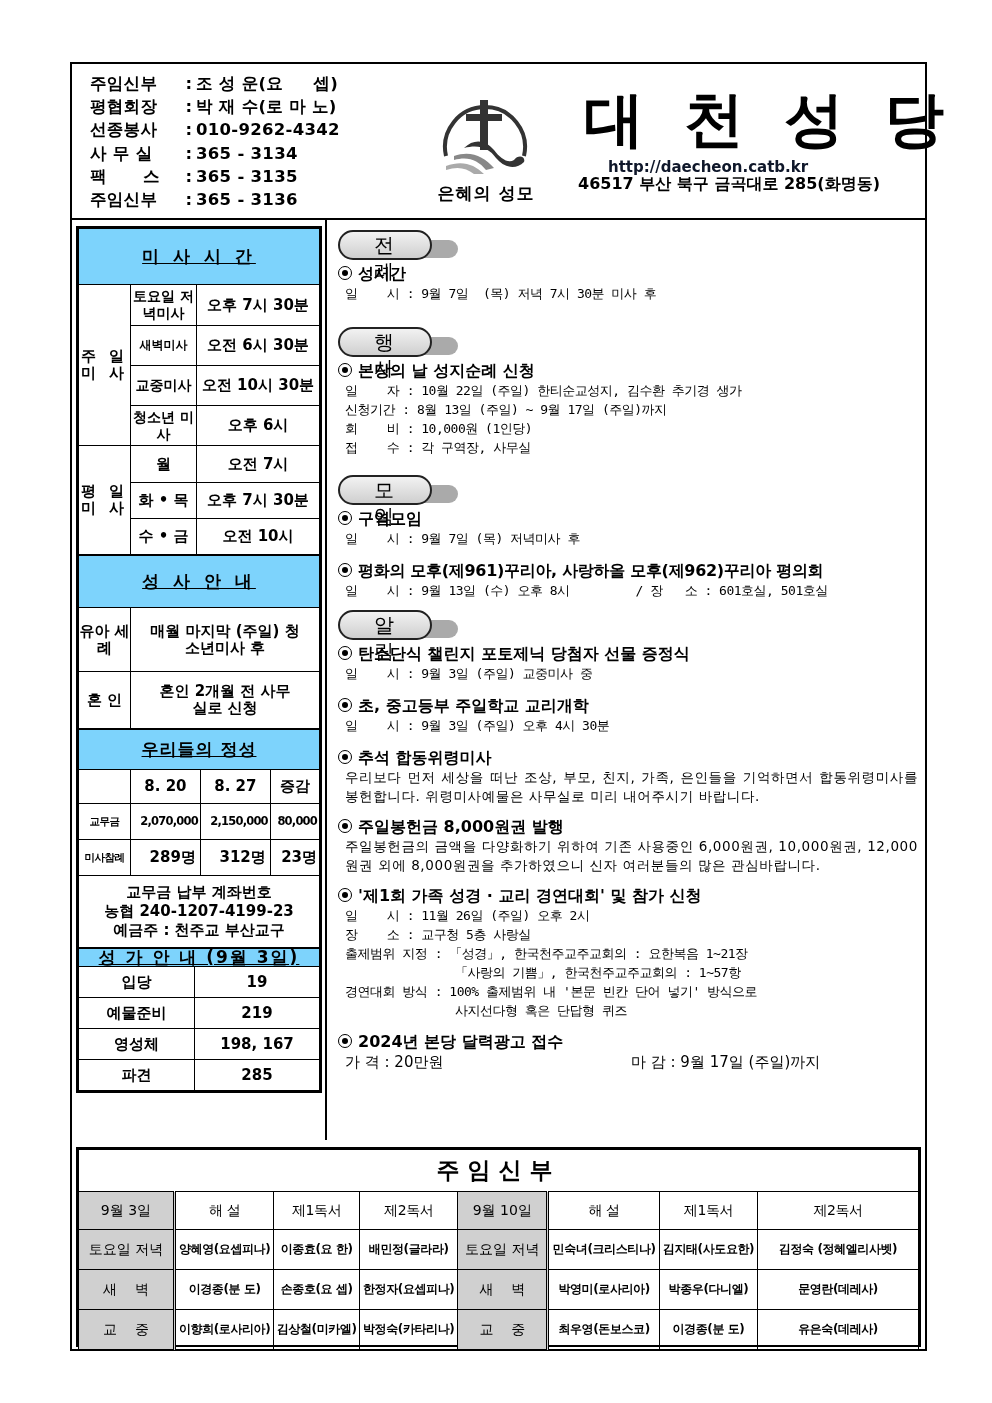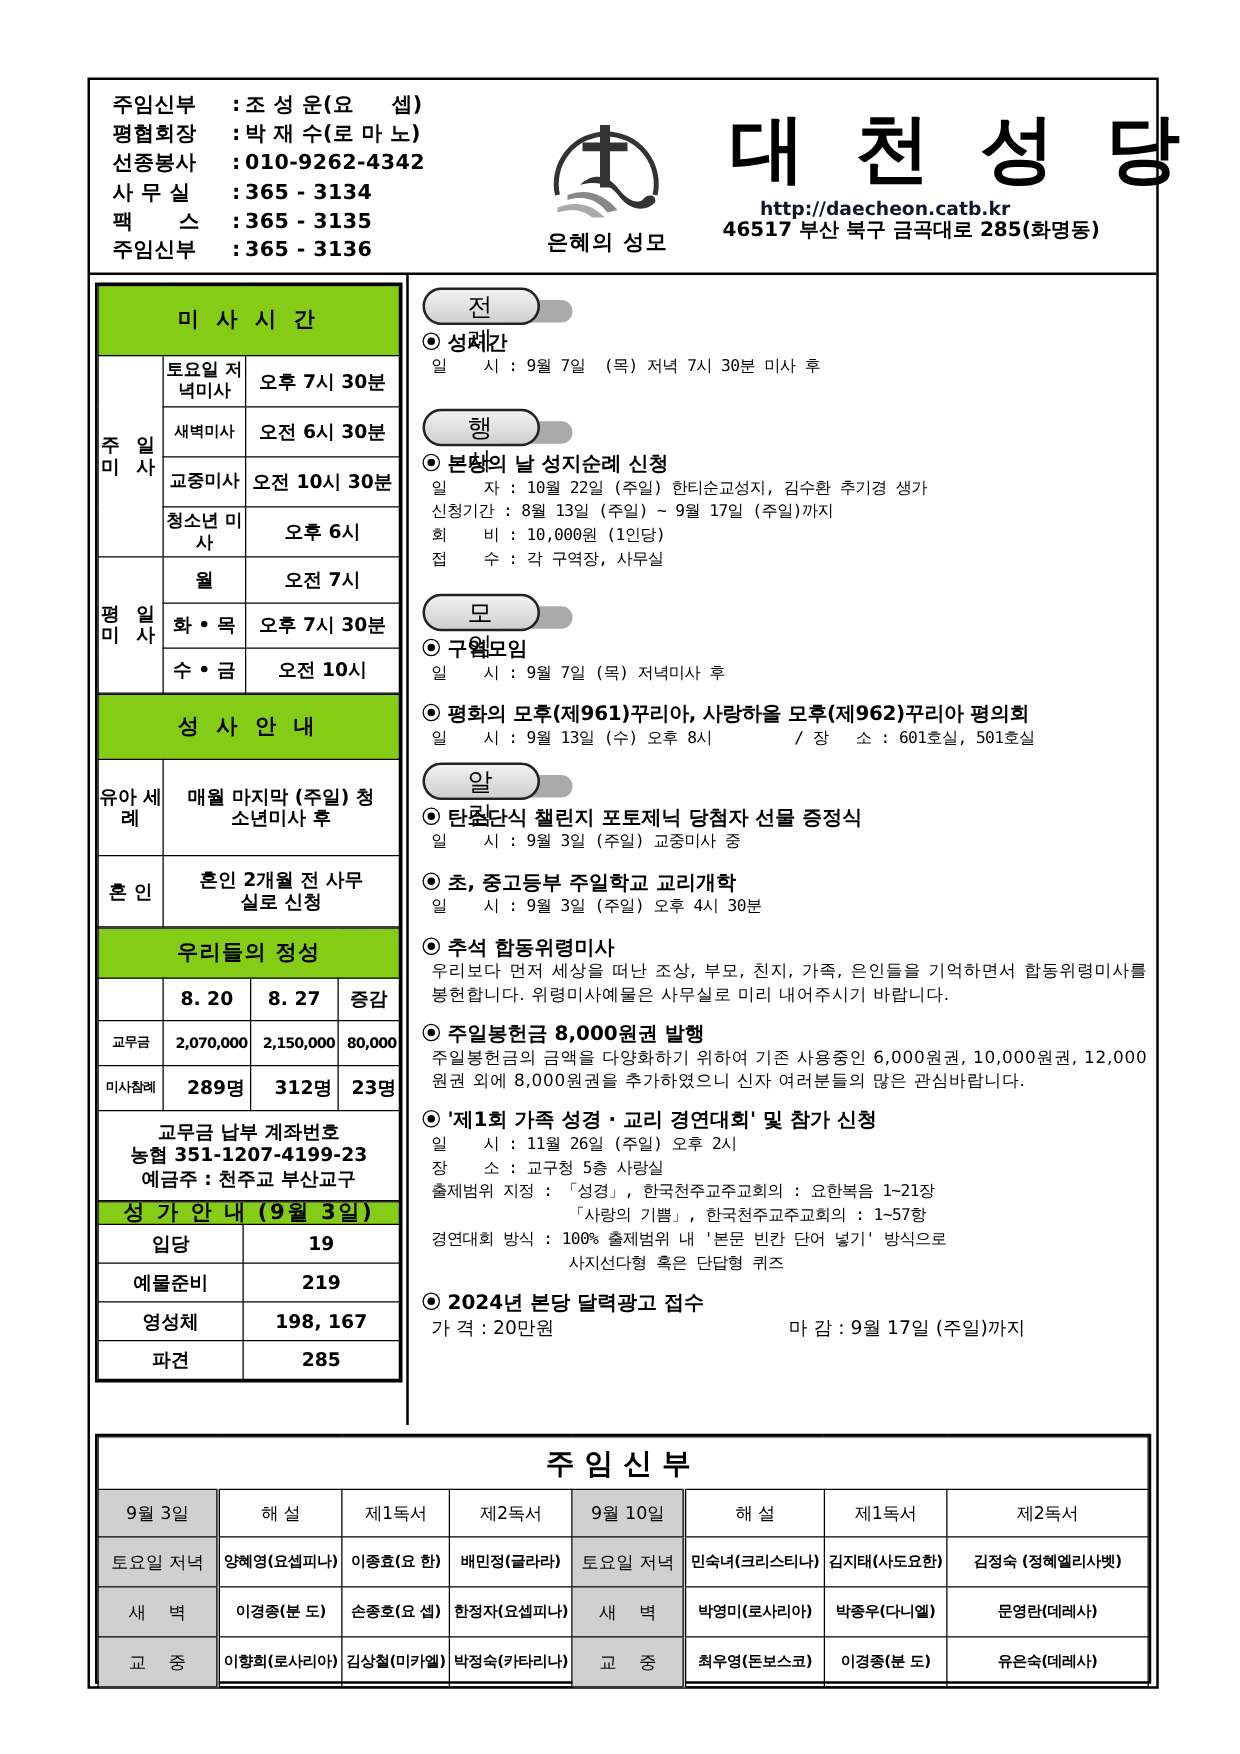--- a/index.html
+++ b/index.html
@@ -14,21 +14,21 @@
   .logo svg { position: absolute; left: 4px; top: 0; }
   .logo .cap { position: absolute; left: 0; top: 96px; width: 112px; text-align: center; font-size: 17px; font-weight: bold; letter-spacing: 1px; }
   .title { position: absolute; left: 512px; top: 22px; font-size: 60px; font-weight: bold; letter-spacing: 40px; line-height: 66px; white-space: nowrap; }
   .url { position: absolute; left: 536px; top: 94px; color: #0f172a; font-size: 15px; font-weight: bold; }
   .addr { position: absolute; left: 506px; top: 110px; font-size: 16px; font-weight: bold; white-space: nowrap; }
 
   .colsep { position: absolute; left: 253px; top: 156px; width: 2px; height: 920px; background: #000; }
   .left { position: absolute; left: 4px; top: 162px; width: 246px; border: 2px solid #000; }
   table.l { border-collapse: collapse; width: 100%; }
   table.l td { border: 1px solid #000; text-align: center; font-weight: bold; font-size: 15px; line-height: 17px; }
-  .ghead { background: #84cc16; font-size: 17px !important; letter-spacing: 4px; }
+  .ghead { background: #7dd3fc; font-size: 17px !important; letter-spacing: 4px; text-decoration: underline; }
   .small { font-size: 10.5px !important; letter-spacing: -0.5px; }
   .num { font-size: 11.5px !important; letter-spacing: -0.8px; text-align: right !important; padding-right: 2px; }
 
   .right { position: absolute; left: 262px; top: 162px; width: 590px; }
   .sec { position: relative; height: 34px; margin-top: 2px; }
   .pill { position: absolute; left: 4px; top: 2px; width: 94px; height: 30px; border: 2px solid #222; border-radius: 15px; background: linear-gradient(#f2f2f2,#cfcfcf); font-size: 20px; letter-spacing: 20px; text-align: center; padding-left: 18px; line-height: 26px; z-index: 2; }
   .pillshadow { position: absolute; left: 60px; top: 12px; width: 64px; height: 18px; border-radius: 10px; background: #aaa; z-index: 1; }
   .item { margin-top: 2px; }
   .it-title { font-size: 16px; font-weight: bold; line-height: 20px; padding-left: 4px; white-space: nowrap; }
   .bullet { display: inline-block; width: 14px; height: 14px; border: 1.5px solid #000; border-radius: 50%; position: relative; vertical-align: -1px; margin-right: 6px; }
@@ -142,21 +142,21 @@
             <td>오전 10시</td>
           </tr>
     </tbody>
       </table>
 
     <table class="l">
       <tbody>
           <tr>
             <td colspan="2" class="ghead" style="height:52px">성 사 안 내</td>
           </tr>
-      <tr style="height:77px">
+      <tr style="height:64px">
             <td style="width:52px">유아 세례</td>
             <td style="padding:0 12px">매월 마지막 (주일) 청소년미사 후</td>
           </tr>
       <tr style="height:57px">
             <td>혼 인</td>
             <td style="padding:0 28px">혼인 2개월 전 사무실로 신청</td>
           </tr>
     </tbody>
       </table>
 
@@ -179,21 +179,21 @@
       </tr>
       <tr style="height:36px">
         <td class="small">미사참례</td>
         <td style="text-align:right;padding-right:4px">289명</td>
         <td style="text-align:right;padding-right:4px">312명</td>
         <td style="text-align:right;padding-right:2px">23명</td>
       </tr>
       <tr style="height:72px">
             <td colspan="4" style="line-height:19px">
         <div>교무금 납부 계좌번호</div>
-        <div>농협 351-1207-4199-23</div>
+        <div>농협 240-1207-4199-23</div>
         <div>예금주 : 천주교 부산교구</div>
       </td>
           </tr>
     </tbody>
       </table>
 
     <table class="l">
       <tbody>
           <tr>
             <td colspan="2" class="ghead" style="height:18px;letter-spacing:2px">성 가 안 내 (9월 3일)</td>

